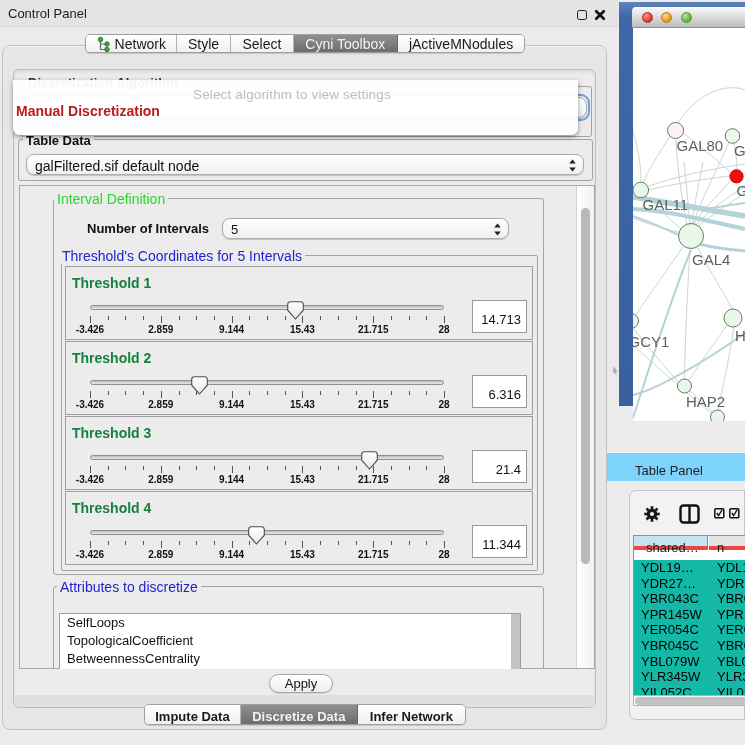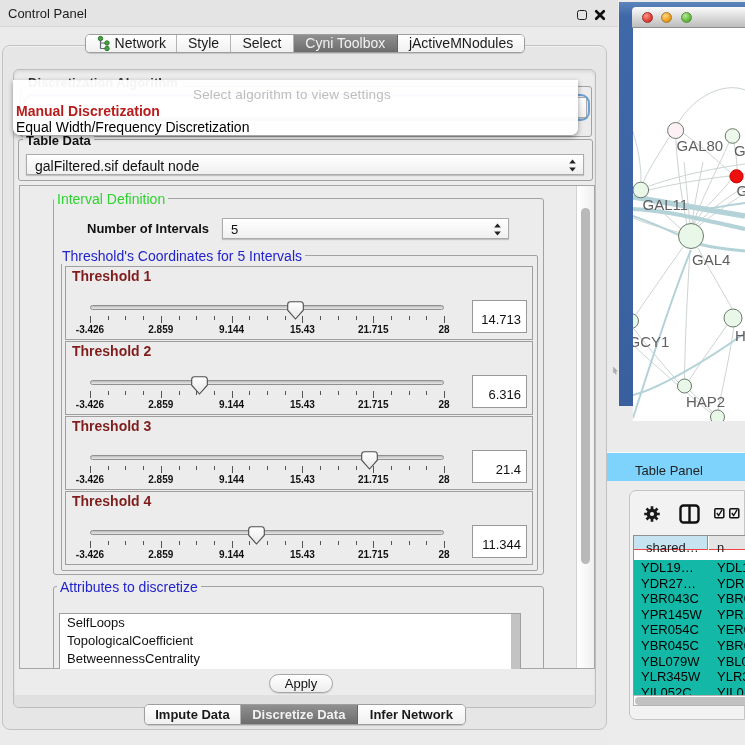--- a/index.html
+++ b/index.html
@@ -12,55 +12,55 @@
 #titlebar .t { position:absolute; left:8px; top:6px; font-size:13px; color:#1c1c1c; }
 #floatico { position:absolute; left:577px; top:10px; width:10px; height:10px;
   border:1.6px solid #1a1a1a; border-radius:2.5px; }
 
 #outerpanel { position:absolute; left:2px; top:45px; width:605px; height:685px;
   background:#e6e6e6; border:1px solid #c2c2c2; border-radius:8px;
   box-shadow:inset 0 1px 0 #f2f2f2; }
 
 .seg { position:absolute; display:flex; border:1px solid #9e9e9e; border-radius:5px;
   background:#fff; overflow:hidden; box-shadow:0 1px 1px rgba(0,0,0,0.14); }
-.seg .s { display:flex; align-items:center; justify-content:center;
+.seg .s { display:flex; align-items:flex-end; justify-content:center;
   color:#1a1a1a; background:linear-gradient(#ffffff,#f0f0f0);
   border-right:1px solid #b4b4b4; white-space:nowrap; }
 .seg .s:last-child { border-right:none; }
 .seg .sel { background:linear-gradient(#909090,#6d6d6d); color:#f2f2f2; border-right-color:#666; }
 #toptabs { left:85px; top:33.5px; width:440px; height:19px; font-size:14px; }
 #bottabs { left:144px; top:704px; width:322px; height:20.5px; font-size:13px; }
 #bottabs .s { font-weight:bold; }
 
 #innerpanel { position:absolute; left:13px; top:69px; width:583px; height:639px;
   background:#ececec; border:1px solid #bdbdbd; border-radius:6px;
   box-shadow:inset 0 2px 3px rgba(0,0,0,0.08); }
 #innerbot { position:absolute; left:14px; top:695px; width:581px; height:12px;
   background:#e0e0e0; border-radius:0 0 6px 6px; }
 
 .gbox { position:absolute; border:1px solid #a2a2a2; border-radius:3px; }
 .gtitle { position:absolute; white-space:nowrap; background:#ececec; padding:0 3px; }
 
-.combo { position:absolute; height:21px; border:1px solid #ababab; border-radius:0;
+.combo { position:absolute; height:21px; border:1px solid #ababab; border-radius:8px;
   background:linear-gradient(#ffffff,#f0f0f0); color:#111;
   box-shadow:0 1px 1px rgba(0,0,0,0.18); }
 .combo .cv { position:absolute; left:8px; top:2.5px; }
 .combo .ar { position:absolute; right:6px; top:3.5px; width:9px; height:13px; }
 
 #scrollpane { position:absolute; left:19px; top:185px; width:576px; height:484px;
   border:1px solid #a6a6a6; background:#ececec; }
 #spclip { position:absolute; left:0; top:0; width:556px; height:482px; overflow:hidden; }
 #vscroll { position:absolute; right:0; top:0; width:18px; height:482px;
   background:linear-gradient(90deg,#ffffff,#f0f0f0); border-left:1px solid #d2d2d2; }
 #vthumb { position:absolute; left:4px; top:22px; width:9px; height:356px;
   background:#b9b9b9; border-radius:5px; }
 
 .thpanel { position:absolute; left:45px; width:468px; height:74px;
   border:1px solid #9f9f9f; background:#ececec; }
-.thname { position:absolute; left:6px; top:1px; font-weight:bold; font-size:14px; color:#7f1d1d; }
+.thname { position:absolute; left:6px; top:8px; font-weight:bold; font-size:14px; color:#15803d; }
 .track { position:absolute; left:24px; top:38px; width:354px; height:5px;
   border:1px solid #8f8f8f; border-radius:3px; background:linear-gradient(#bbbbbb,#e9e9e9); }
 .thumb { position:absolute; top:34px; }
 .tick { position:absolute; top:49px; width:1px; background:#555; }
 .tlab { position:absolute; top:56.5px; width:60px; font-size:10px; font-weight:bold;
   color:#111; text-align:center; font-style:normal; }
 .vbox { position:absolute; left:406px; top:33px; width:55px; height:33px;
   border:1px solid #989898; background:#fff; font-size:13px; color:#111;
   text-align:right; padding:11px 5px 0 0; }
 
@@ -89,21 +89,21 @@
 .light { position:absolute; top:9.5px; width:11px; height:11px; border-radius:50%; }
 #netcanvas { position:absolute; left:14px; top:26px; width:112px; height:393px; background:#fff; overflow:hidden; }
 
 #tpbar { position:absolute; left:607px; top:452px; width:138px; height:29px;
   background:#7dd3fc; border-top:1px solid #f8f8f8; }
 #tpbar .t { position:absolute; left:28px; top:9.5px; font-size:13px; color:#222; }
 #tablebox { position:absolute; left:629px; top:490px; width:116px; height:230px;
   background:#f2f2f2; border:1px solid #c5c5c5; border-radius:7px 0 0 7px; }
 #thetable { position:absolute; left:633px; top:535px; width:112px; height:171px;
   border:1px solid #909090; border-right:none; background:#fff; font-size:13px; }
-.hcell { position:absolute; top:0; height:14px; border-bottom:1px solid #ef4444; }
+.hcell { position:absolute; top:0; height:14px; border-bottom:4px solid #ef4444; }
 .trow { position:absolute; left:0; width:112px; height:15.6px; background:#14b8a6; }
 .c1 { position:absolute; left:7px; top:0; }
 .c2 { position:absolute; left:83px; top:0; }
 #hscroll { position:absolute; left:633px; top:695px; width:112px; height:11px;
   background:#fafafa; border:1px solid #b5b5b5; border-right:none; }
 #hthumb { position:absolute; left:1px; top:1px; width:120px; height:8px; background:#c2c2c2; border-radius:4px; }
 </style></head>
 <body>
 
 <div class="abs" style="left:0;top:27px;width:618px;height:718px;background:#ebebeb"></div>
@@ -334,21 +334,20 @@
 <div id="applybtn">Apply</div>
 <div class="seg" id="bottabs">
   <div class="s" style="width:96.5px">Impute Data</div>
   <div class="s sel" style="width:117.5px">Discretize Data</div>
   <div class="s" style="width:108px">Infer Network</div>
 </div>
 
 <div id="popup">
   <div class="hint">Select algorithm to view settings</div>
   <div class="it1">Manual Discretization</div>
-  <div class="it2">Equal Width/Frequency Discretization</div>
 </div>
 
 <svg class="abs" style="left:612px;top:366px" width="7" height="9" viewBox="0 0 10 12">
   <path d="M2 1 L8 7 L5 7.5 L6.5 11 L5 11.5 L3.8 8 L2 9.5 Z" fill="#ababab" stroke="#999" stroke-width="0.4"></path>
 </svg>
 
 <div id="netwin">
   <div id="nettitle"></div>
   <div class="light" style="left:22.8px;background:radial-gradient(circle at 35% 30%,#ff9a93,#e8443a 55%,#a42f28);border:0.5px solid #99302a"></div>
   <div class="light" style="left:42px;background:radial-gradient(circle at 35% 30%,#ffd98a,#f0a325 55%,#b57b1e);border:0.5px solid #a87c24"></div>

